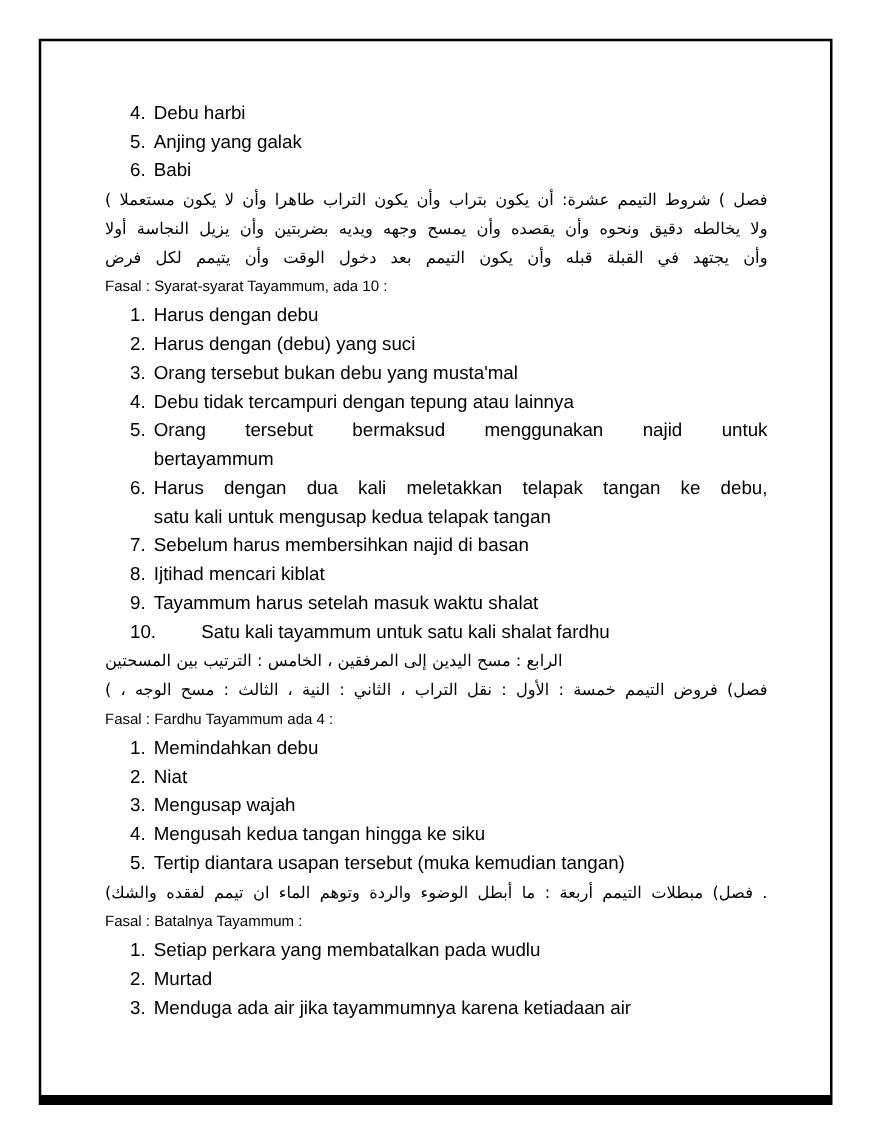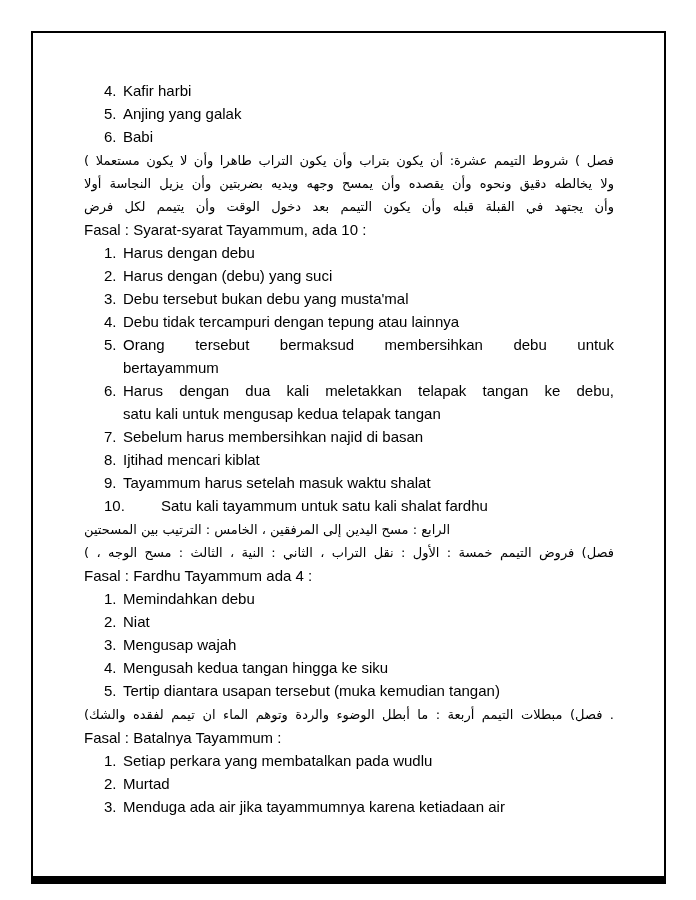--- a/index.html
+++ b/index.html
@@ -40,21 +40,21 @@
     white-space: nowrap;
   }
   .row.gap .num { width: 57px; }
   .txt { flex: 1; }
   .row.jl .txt {
     text-align: justify;
     text-align-last: justify;
   }
   .heading {
     margin: 0;
-    font-size: 15px;
+    font-size: 12px;
     line-height: 23px;
     font-weight: normal;
   }
   .arabic {
     margin-top: 1px;
   }
   .ar-line {
     direction: rtl;
     unicode-bidi: embed;
     font-family: "DejaVu Sans", sans-serif;
@@ -71,21 +71,21 @@
 </head>
 <body>
 
 <div class="sheet">
   <div class="frame">
 
     <div class="rows">
 
         <div class="row">
           <span class="num">4.</span>
-          <span class="txt">Kafir harbi</span>
+          <span class="txt">Debu harbi</span>
         </div>
 
         <div class="row">
           <span class="num">5.</span>
           <span class="txt">Anjing yang galak</span>
         </div>
 
         <div class="row">
           <span class="num">6.</span>
           <span class="txt">Babi</span>
@@ -109,31 +109,31 @@
             <span class="txt">Harus dengan debu</span>
           </div>
 
           <div class="row">
             <span class="num">2.</span>
             <span class="txt">Harus dengan (debu) yang suci</span>
           </div>
 
           <div class="row">
             <span class="num">3.</span>
-            <span class="txt">Debu tersebut bukan debu yang musta'mal</span>
+            <span class="txt">Orang tersebut bukan debu yang musta'mal</span>
           </div>
 
           <div class="row">
             <span class="num">4.</span>
             <span class="txt">Debu tidak tercampuri dengan tepung atau lainnya</span>
           </div>
 
           <div class="row jl">
             <span class="num">5.</span>
-            <span class="txt">Orang tersebut bermaksud membersihkan debu untuk</span>
+            <span class="txt">Orang tersebut bermaksud menggunakan najid untuk</span>
           </div>
 
           <div class="row">
             <span class="num"></span>
             <span class="txt">bertayammum</span>
           </div>
 
           <div class="row jl">
             <span class="num">6.</span>
             <span class="txt">Harus dengan dua kali meletakkan telapak tangan ke debu,</span>

